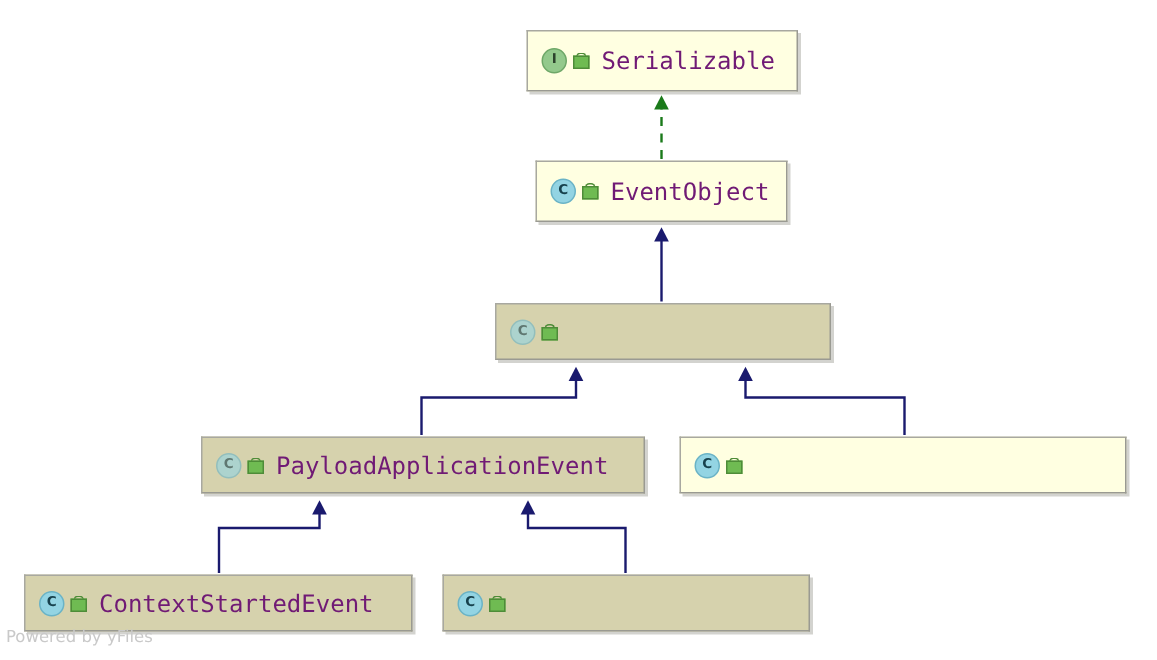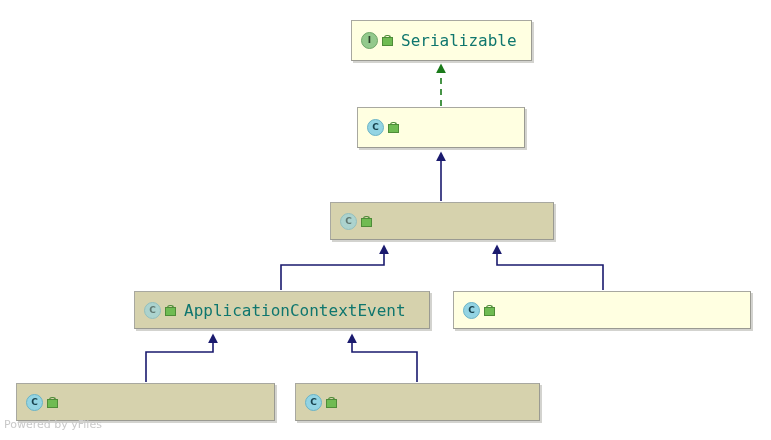--- a/index.html
+++ b/index.html
@@ -94,21 +94,21 @@
     top: 1px;
     width: 5px;
     height: 5px;
     border: 1px solid #4e8c38;
     border-bottom: none;
     border-radius: 3px 3px 0 0;
   }
   .node-label {
     margin-left: 9px;
     font-size: 16px;
-    color: #0f766e;
+    color: #701a75;
     letter-spacing: 0px;
   }
   .watermark {
     position: absolute;
     font-family: "DejaVu Sans", "Liberation Sans", sans-serif;
     font-size: 11px;
     color: #c9c9c9;
     white-space: nowrap;
     text-align: center;
   }
@@ -165,61 +165,63 @@
   </div>
 
   <div class="node light" style="left:357px; top:107px; width:168px; height:41px;">
     <span class="node-icons">
       <span class="icon-badge cls">C</span>
       <span class="icon-lock">
         <span class="lock-shackle"></span>
           <span class="lock-body"></span>
       </span>
     </span>
+    <span class="node-label">EventObject</span>
   </div>
 
   <div class="node highlight" style="left:330px; top:202px; width:224px; height:38px;">
     <span class="node-icons">
       <span class="icon-badge cls dim">C</span>
       <span class="icon-lock">
         <span class="lock-shackle"></span>
           <span class="lock-body"></span>
       </span>
     </span>
   </div>
 
   <div class="node highlight" style="left:134px; top:291px; width:296px; height:38px;">
     <span class="node-icons">
       <span class="icon-badge cls dim">C</span>
       <span class="icon-lock">
         <span class="lock-shackle"></span>
           <span class="lock-body"></span>
       </span>
     </span>
-    <span class="node-label">ApplicationContextEvent</span>
+    <span class="node-label">PayloadApplicationEvent</span>
   </div>
 
   <div class="node light" style="left:453px; top:291px; width:298px; height:38px;">
     <span class="node-icons">
       <span class="icon-badge cls">C</span>
       <span class="icon-lock">
         <span class="lock-shackle"></span>
           <span class="lock-body"></span>
       </span>
     </span>
   </div>
 
   <div class="node highlight" style="left:16px; top:383px; width:259px; height:38px;">
     <span class="node-icons">
       <span class="icon-badge cls">C</span>
       <span class="icon-lock">
         <span class="lock-shackle"></span>
           <span class="lock-body"></span>
       </span>
     </span>
+    <span class="node-label">ContextStartedEvent</span>
   </div>
 
   <div class="node highlight" style="left:295px; top:383px; width:245px; height:38px;">
     <span class="node-icons">
       <span class="icon-badge cls">C</span>
       <span class="icon-lock">
         <span class="lock-shackle"></span>
           <span class="lock-body"></span>
       </span>
     </span>

